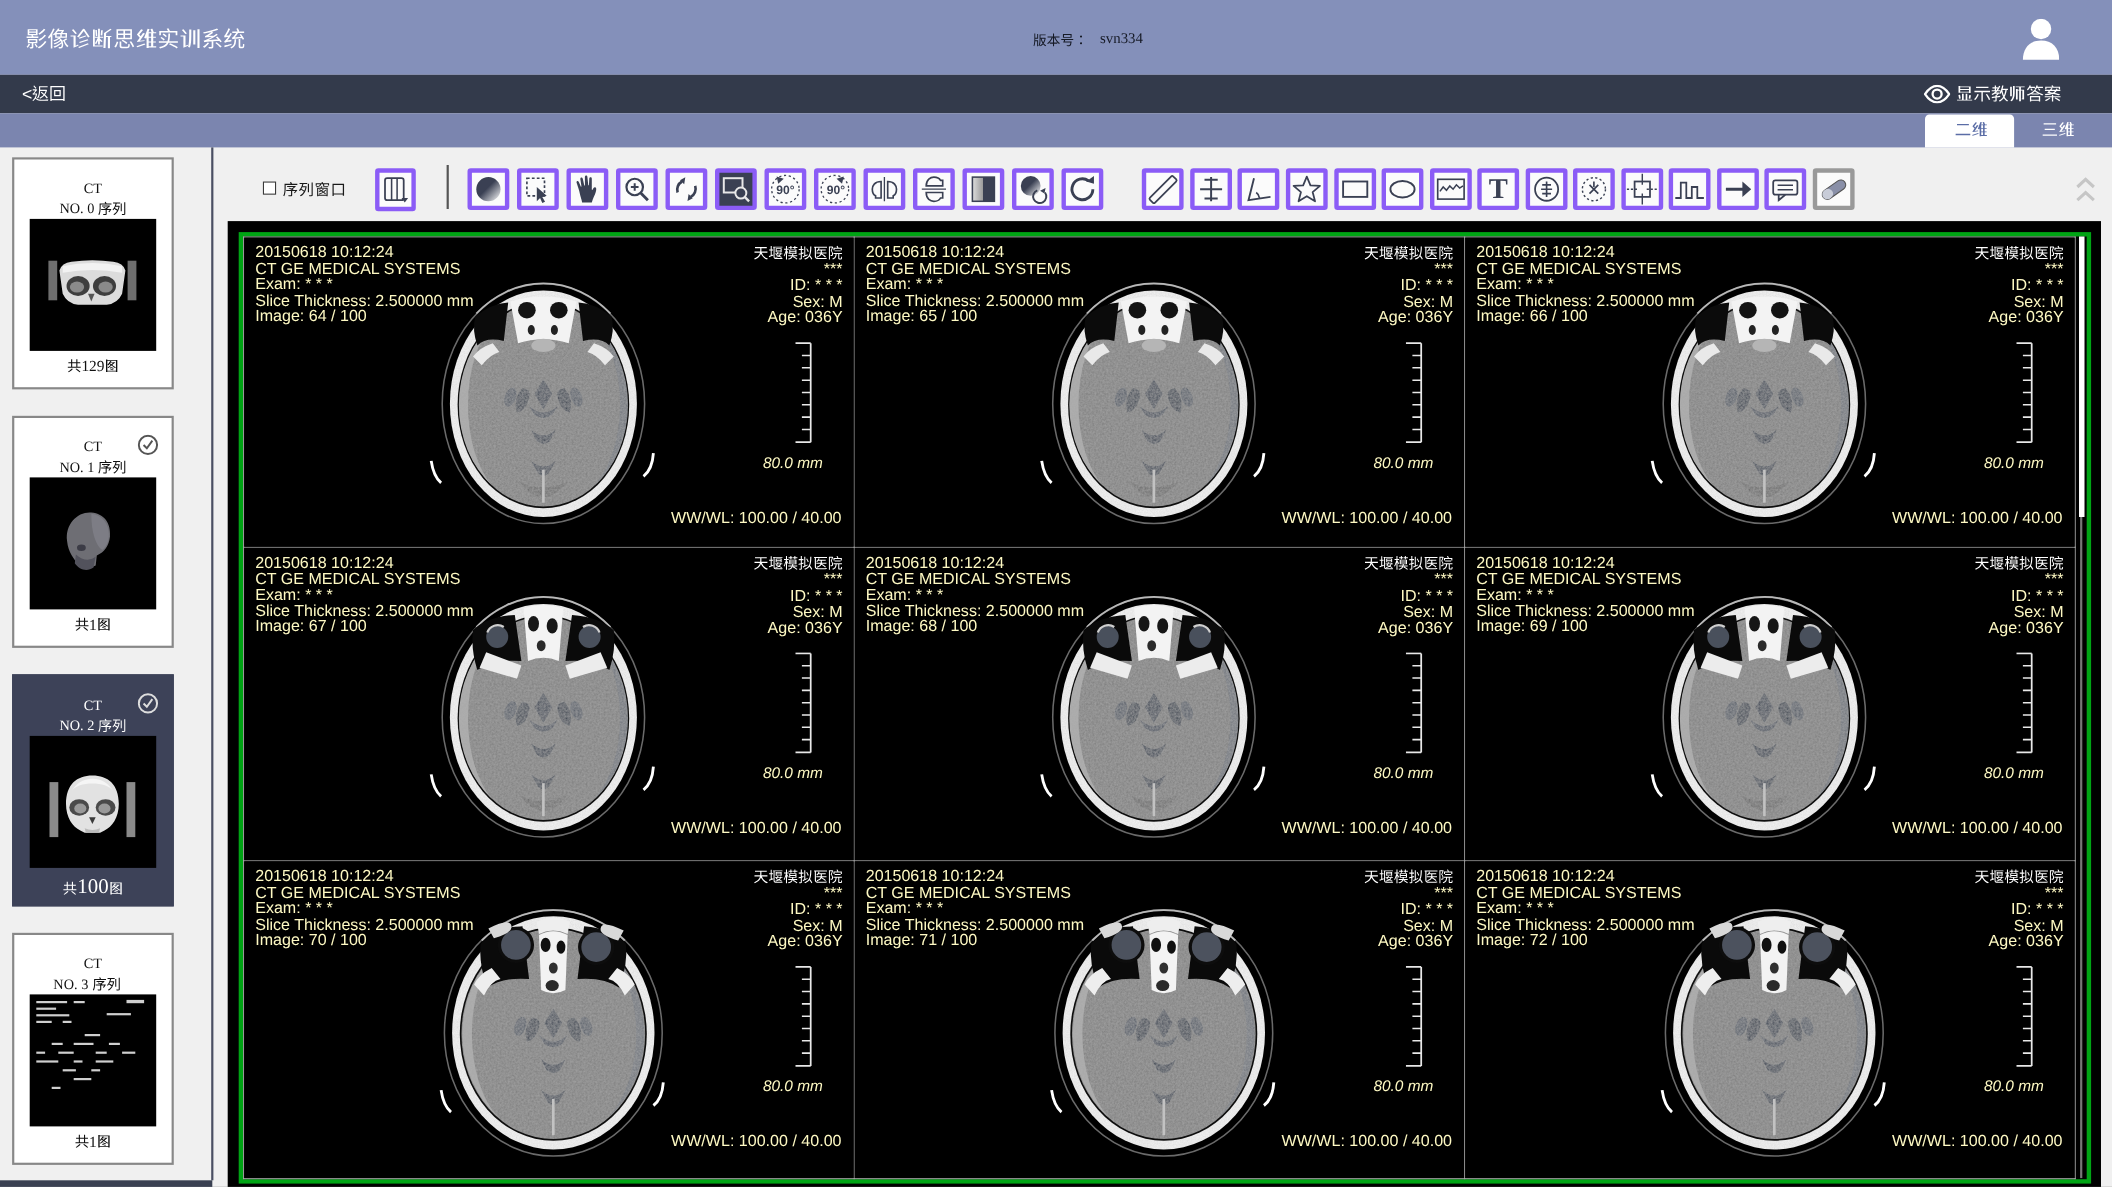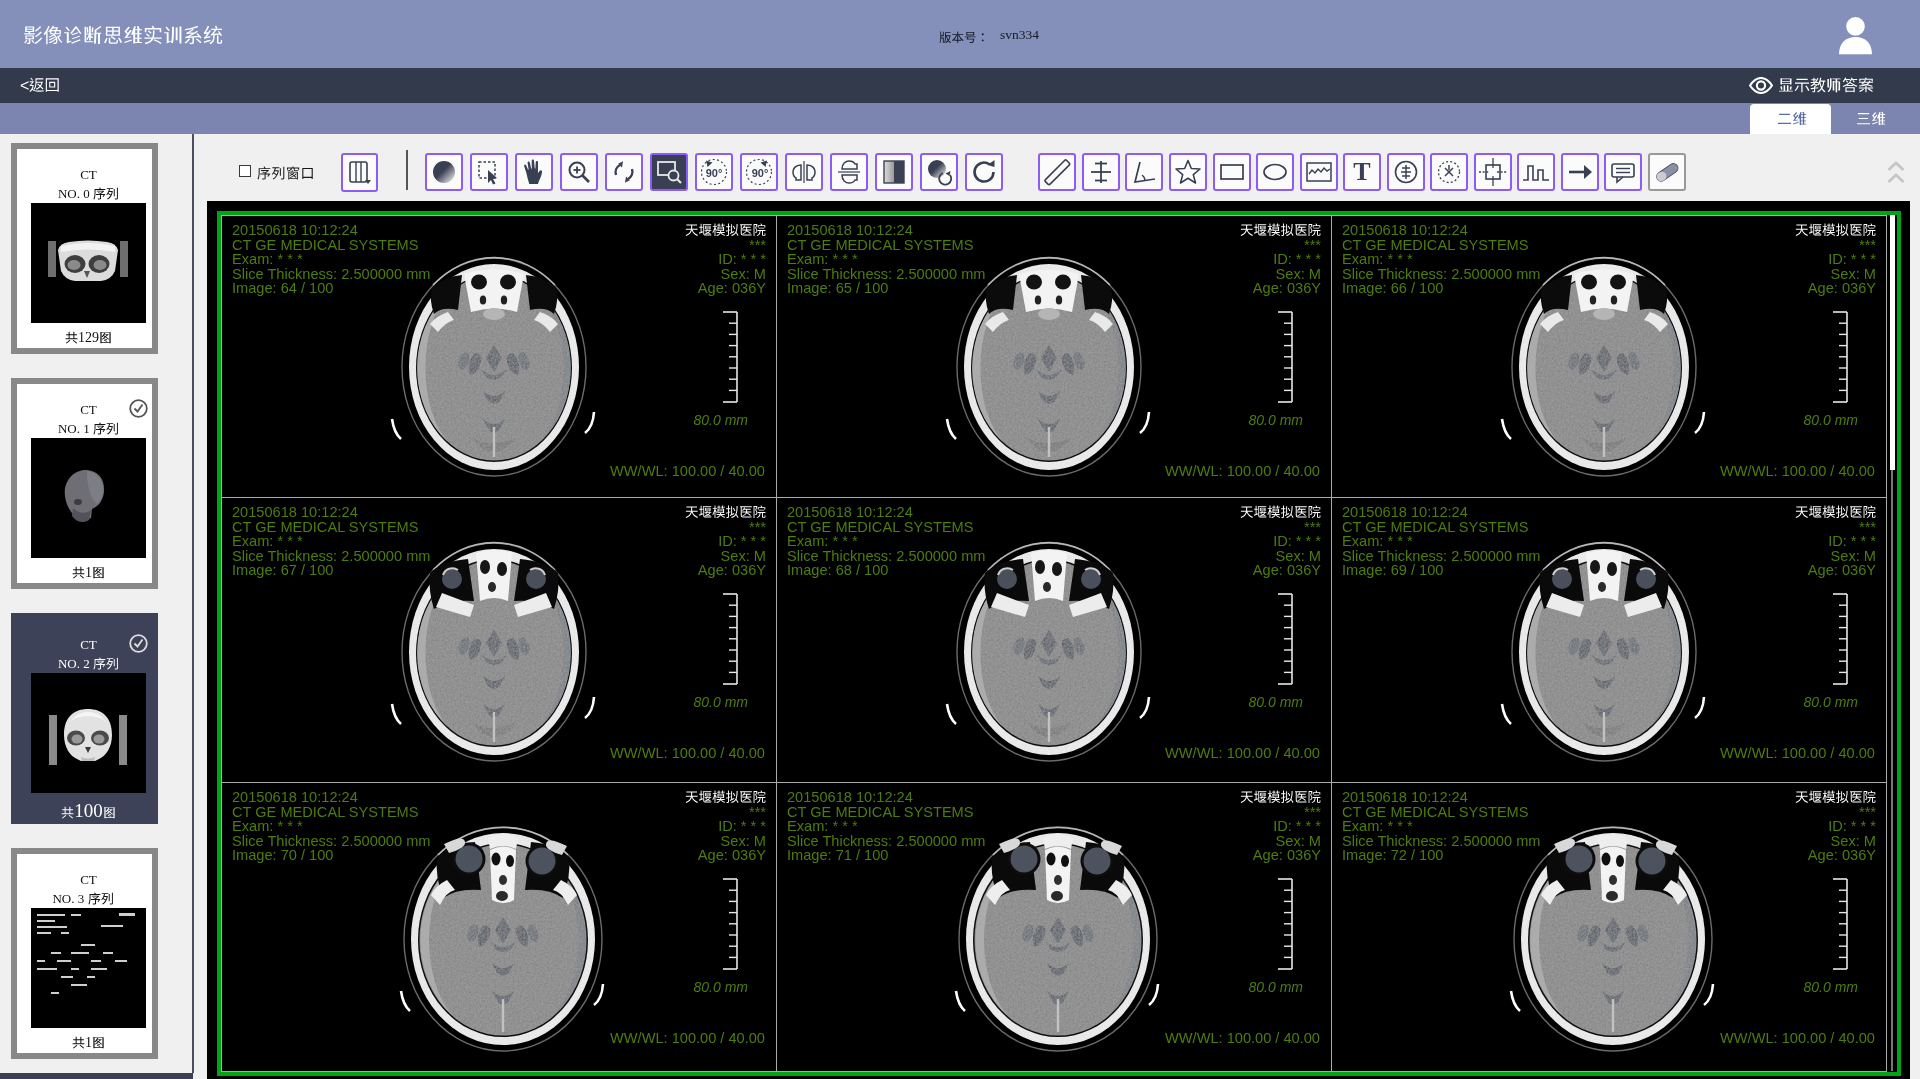--- a/index.html
+++ b/index.html
@@ -1,22 +1,22 @@
 <!DOCTYPE html>
 <html><head><meta charset="utf-8"><style>
 *{margin:0;padding:0;box-sizing:border-box}
 body{width:1920px;height:1079px;position:relative;background:#f0f0f0;overflow:hidden;
  font-family:"Liberation Sans",sans-serif}
 .abs{position:absolute}
-.btn{position:absolute;width:38px;height:38px;background:#fbfbfb;border:2px solid #8b5cf6;
+.btn{position:absolute;width:38px;height:38px;background:#fbfbfb;border:4px solid #8b5cf6;
  border-radius:3px;display:flex;align-items:center;justify-content:center}
 .cell{position:absolute;background:#000;overflow:hidden}
-.ct{color:#4d7c0f;font-size:14.6px;line-height:14.6px;position:absolute;white-space:pre}
+.ct{color:#fef9c3;font-size:14.6px;line-height:14.6px;position:absolute;white-space:pre}
 .card{position:absolute;left:11px;width:147px;height:211px;background:#fff;
- border:6px solid #000000;text-align:center;font-family:"Liberation Serif",serif}
+ border:2px solid #000000;text-align:center;font-family:"Liberation Serif",serif}
 </style></head><body>
 <svg width="0" height="0" style="position:absolute">
     <defs>
       <path id="g4E09" d="M123 743H879V667H123ZM187 416H801V341H187ZM65 69H934V-7H65Z"></path>
       <path id="g4E8C" d="M141 697H860V616H141ZM57 104H945V20H57Z"></path>
       <path id="g50CF" d="M469 769H715V709H469ZM424 571V471H827V571ZM357 629H896V413H357ZM522 377 573 408Q624 369 656 319Q689 269 705 215Q722 161 723 110Q725 60 713 20Q702 -19 679 -40Q659 -61 639 -67Q618 -74 590 -75Q577 -75 560 -74Q544 -73 526 -72Q525 -59 521 -40Q516 -21 508 -7Q528 -9 545 -10Q563 -11 576 -11Q592 -11 604 -8Q616 -5 627 8Q642 23 650 54Q658 85 655 126Q652 168 638 213Q623 258 595 301Q566 344 522 377ZM589 319 637 294Q601 259 548 223Q495 187 437 158Q380 129 329 110Q321 121 309 136Q297 151 287 159Q338 175 395 200Q452 225 504 256Q555 287 589 319ZM639 220 690 194Q649 147 587 102Q526 57 457 22Q389 -14 325 -36Q317 -24 304 -8Q292 7 281 17Q346 36 413 67Q481 99 541 139Q600 178 639 220ZM485 839 556 826Q516 750 453 670Q391 590 302 522Q297 530 289 539Q281 549 272 557Q263 566 255 571Q310 610 354 656Q399 703 432 750Q465 797 485 839ZM689 769H704L718 773L762 741Q737 698 703 654Q668 609 636 578Q629 588 617 600Q606 613 597 620Q614 638 631 661Q649 685 664 710Q680 735 689 756ZM262 836 333 815Q303 730 261 648Q220 565 172 493Q125 420 72 363Q69 372 61 386Q53 400 45 414Q36 429 29 437Q76 486 119 551Q162 615 199 688Q236 761 262 836ZM159 570 229 641 230 640V-77H159ZM590 607H658V445H590ZM566 450 614 426Q579 391 528 356Q477 321 422 292Q366 263 317 245Q310 256 298 270Q286 285 276 293Q325 309 380 334Q435 359 485 389Q534 420 566 450ZM856 392 907 344Q873 323 834 302Q794 280 755 261Q715 243 681 229L642 269Q676 284 715 306Q754 327 791 350Q829 373 856 392ZM789 302Q806 249 832 199Q858 148 892 108Q926 67 965 43Q953 34 939 17Q925 0 917 -14Q875 17 839 64Q804 111 777 168Q749 226 732 286Z"></path>
       <path id="g5171" d="M280 831H357V272H280ZM643 831H720V272H643ZM48 318H956V245H48ZM89 628H920V556H89ZM587 150 653 189Q699 156 752 115Q806 75 854 36Q903 -4 935 -34L864 -80Q834 -50 787 -9Q740 31 688 73Q635 115 587 150ZM329 187 407 157Q371 114 324 70Q276 26 224 -13Q172 -52 121 -81Q114 -72 103 -63Q92 -53 81 -44Q71 -34 62 -28Q111 -1 162 35Q213 71 257 110Q301 150 329 187Z"></path>
       <path id="g5217" d="M596 726H670V178H596ZM840 821H914V18Q914 -20 904 -39Q894 -58 870 -67Q846 -76 803 -78Q761 -81 692 -81Q689 -65 682 -44Q674 -23 665 -7Q717 -8 759 -8Q800 -8 814 -7Q828 -7 834 -1Q840 4 840 18ZM205 570H477V501H205ZM60 788H558V718H60ZM134 359 170 415Q207 394 249 368Q291 342 328 316Q365 291 389 271L352 207Q328 229 291 256Q254 283 213 310Q172 337 134 359ZM450 570H465L478 573L525 556Q498 393 443 269Q388 145 310 58Q233 -29 141 -83Q135 -74 125 -63Q115 -53 104 -43Q93 -32 84 -27Q176 22 250 102Q324 182 375 294Q427 407 450 554ZM241 756 316 742Q295 656 263 566Q230 476 184 396Q137 315 75 255Q69 263 59 272Q49 281 40 290Q30 299 22 305Q80 361 123 436Q166 511 196 595Q225 678 241 756Z"></path>
       <path id="g533B" d="M359 599H864V534H359ZM232 395H913V328H232ZM526 575H603V411Q603 366 591 318Q580 271 548 224Q517 178 456 136Q396 94 297 59Q292 68 284 79Q276 90 266 101Q257 111 249 118Q343 147 399 183Q454 219 482 258Q509 298 518 337Q526 376 526 412ZM379 696 450 679Q423 609 379 548Q336 486 288 443Q281 449 270 457Q258 464 246 471Q234 478 225 483Q274 521 315 577Q356 634 379 696ZM555 281 602 328Q649 298 701 260Q754 223 801 186Q847 148 877 118L826 64Q798 95 752 133Q706 172 654 211Q602 249 555 281ZM81 787H948V719H81ZM129 759H204V140Q204 81 235 54Q266 27 340 27Q357 27 390 27Q422 27 464 27Q506 27 551 27Q595 27 637 27Q679 27 712 27Q744 27 761 27Q787 27 819 28Q850 29 879 32Q908 34 925 38Q927 28 929 14Q931 1 934 -11Q936 -24 938 -32Q924 -35 897 -37Q870 -39 836 -40Q801 -40 764 -40Q747 -40 713 -40Q679 -40 635 -40Q592 -40 546 -40Q500 -40 459 -40Q418 -40 388 -40Q358 -40 347 -40Q273 -40 224 -22Q176 -4 152 37Q129 78 129 145Z"></path>
       <path id="g53E3" d="M127 735H877V-51H796V660H205V-55H127ZM162 107H851V30H162Z"></path>

